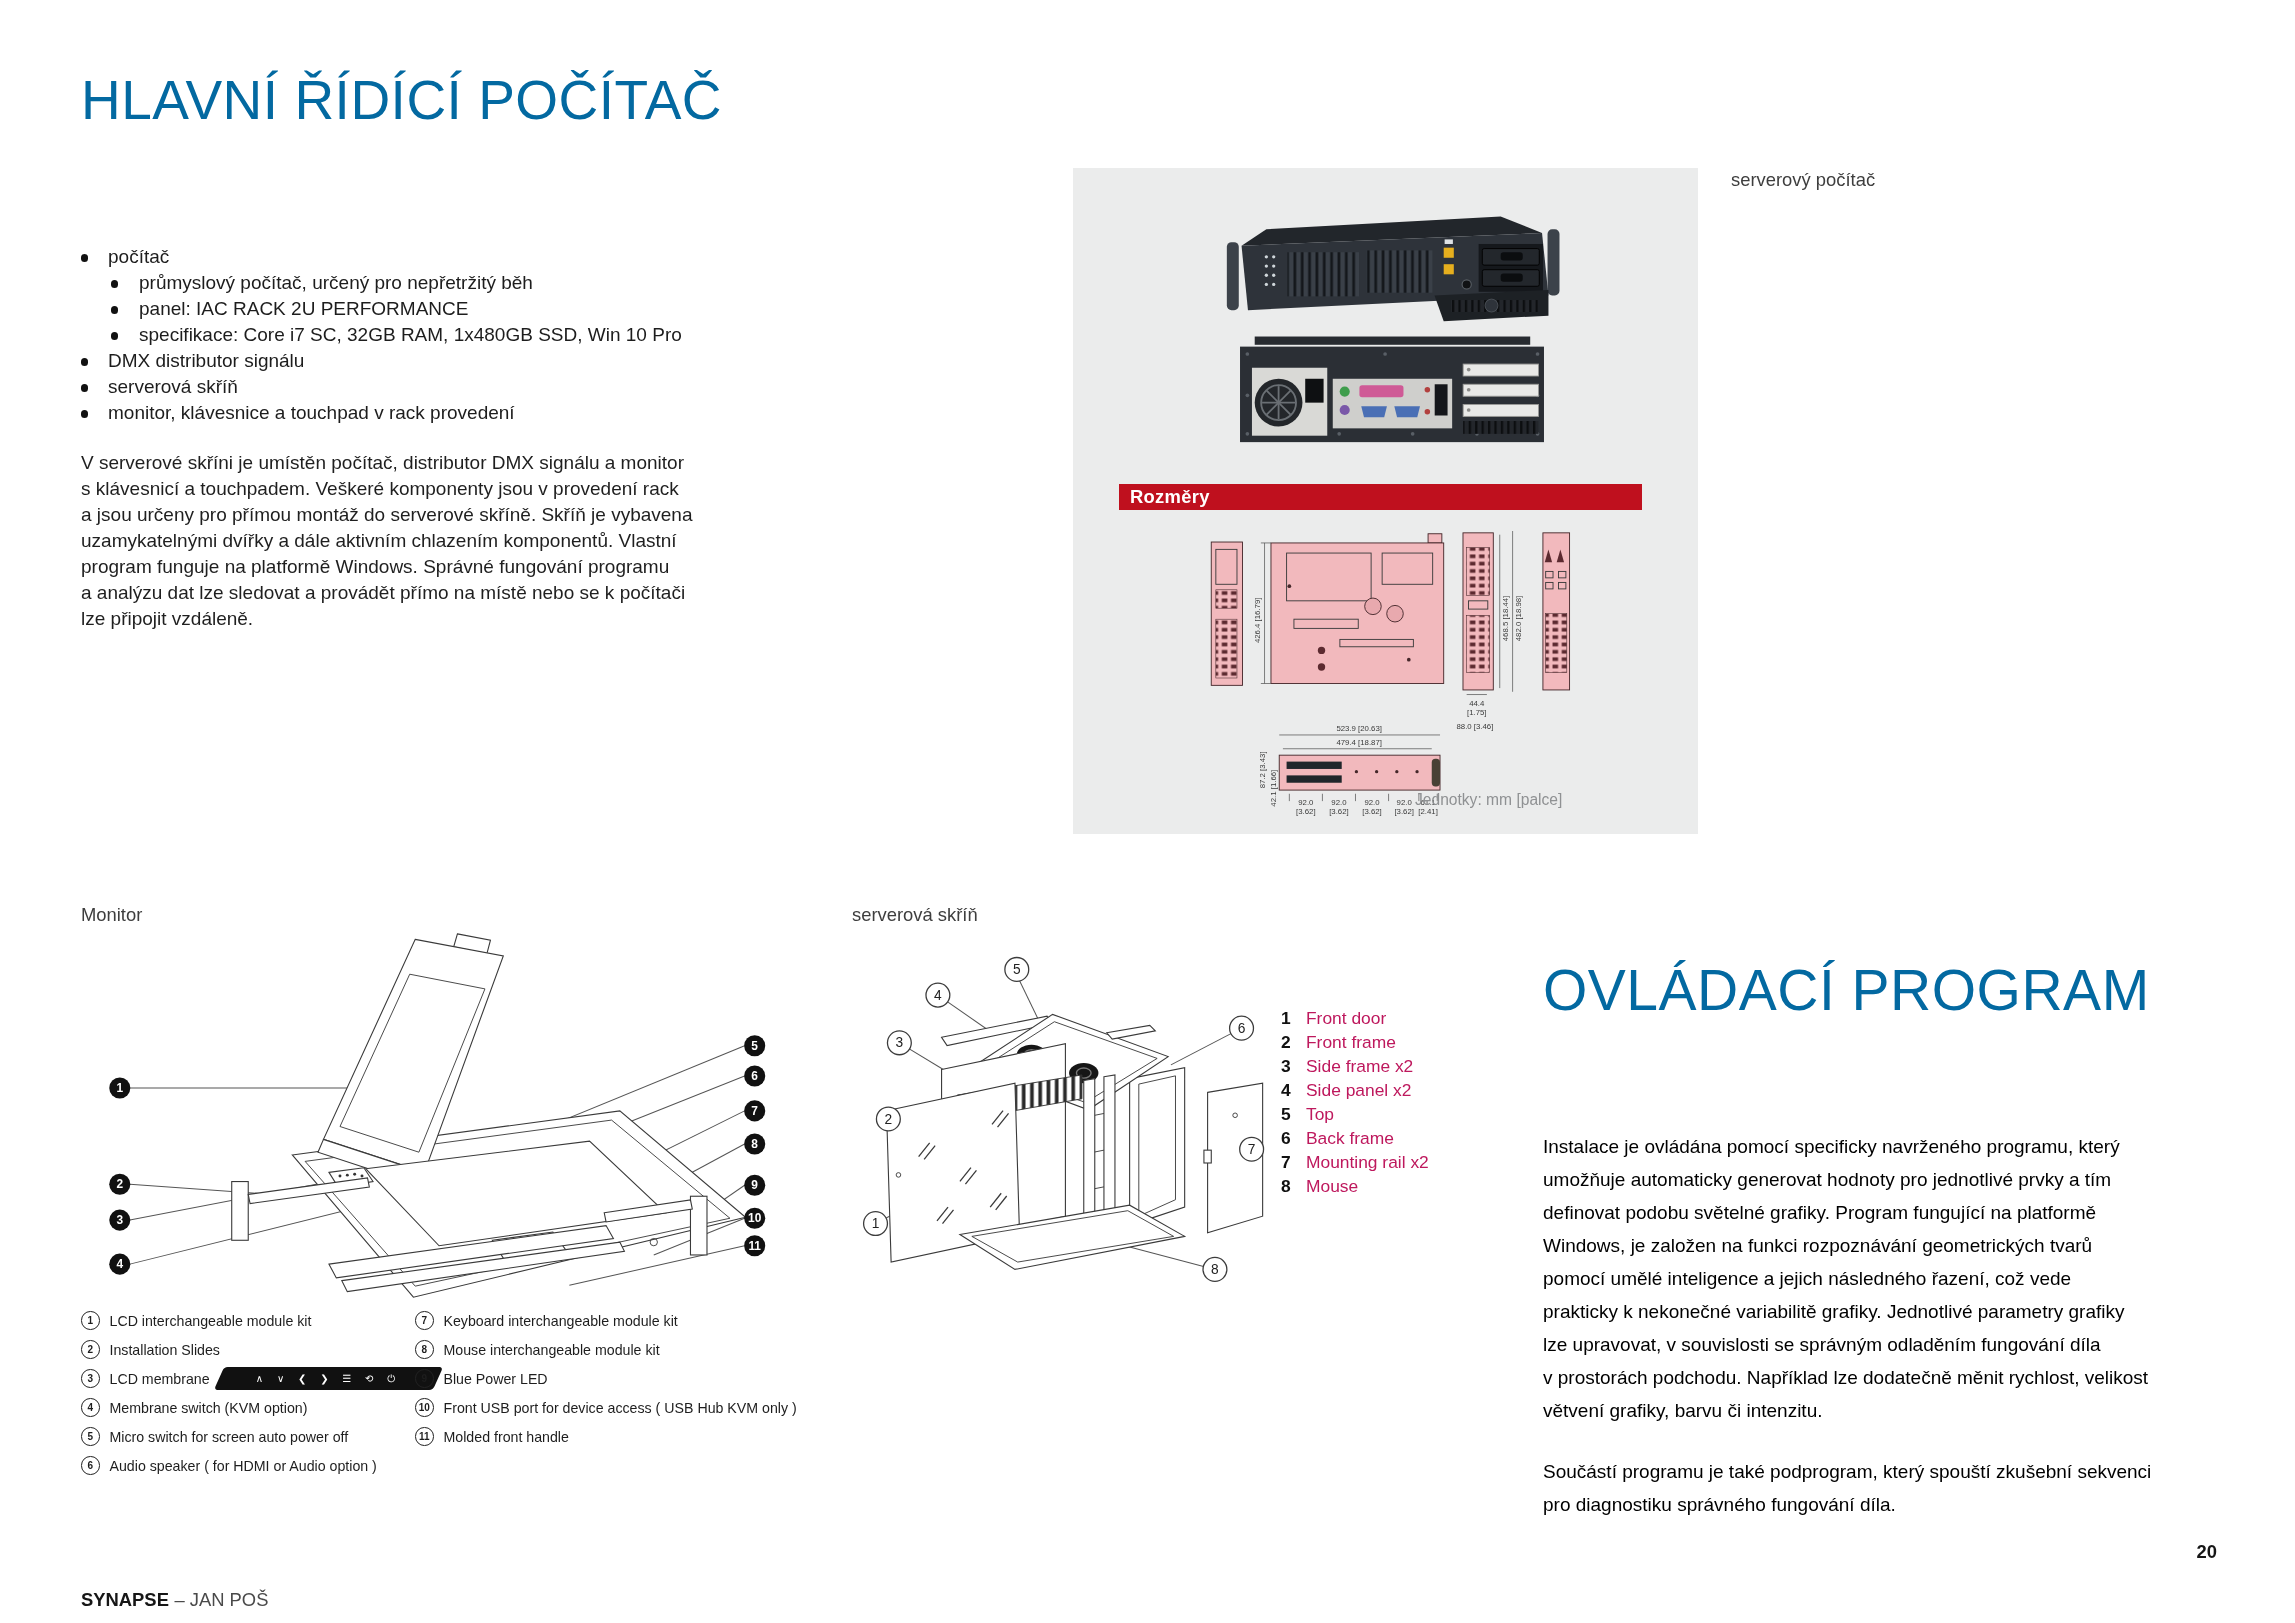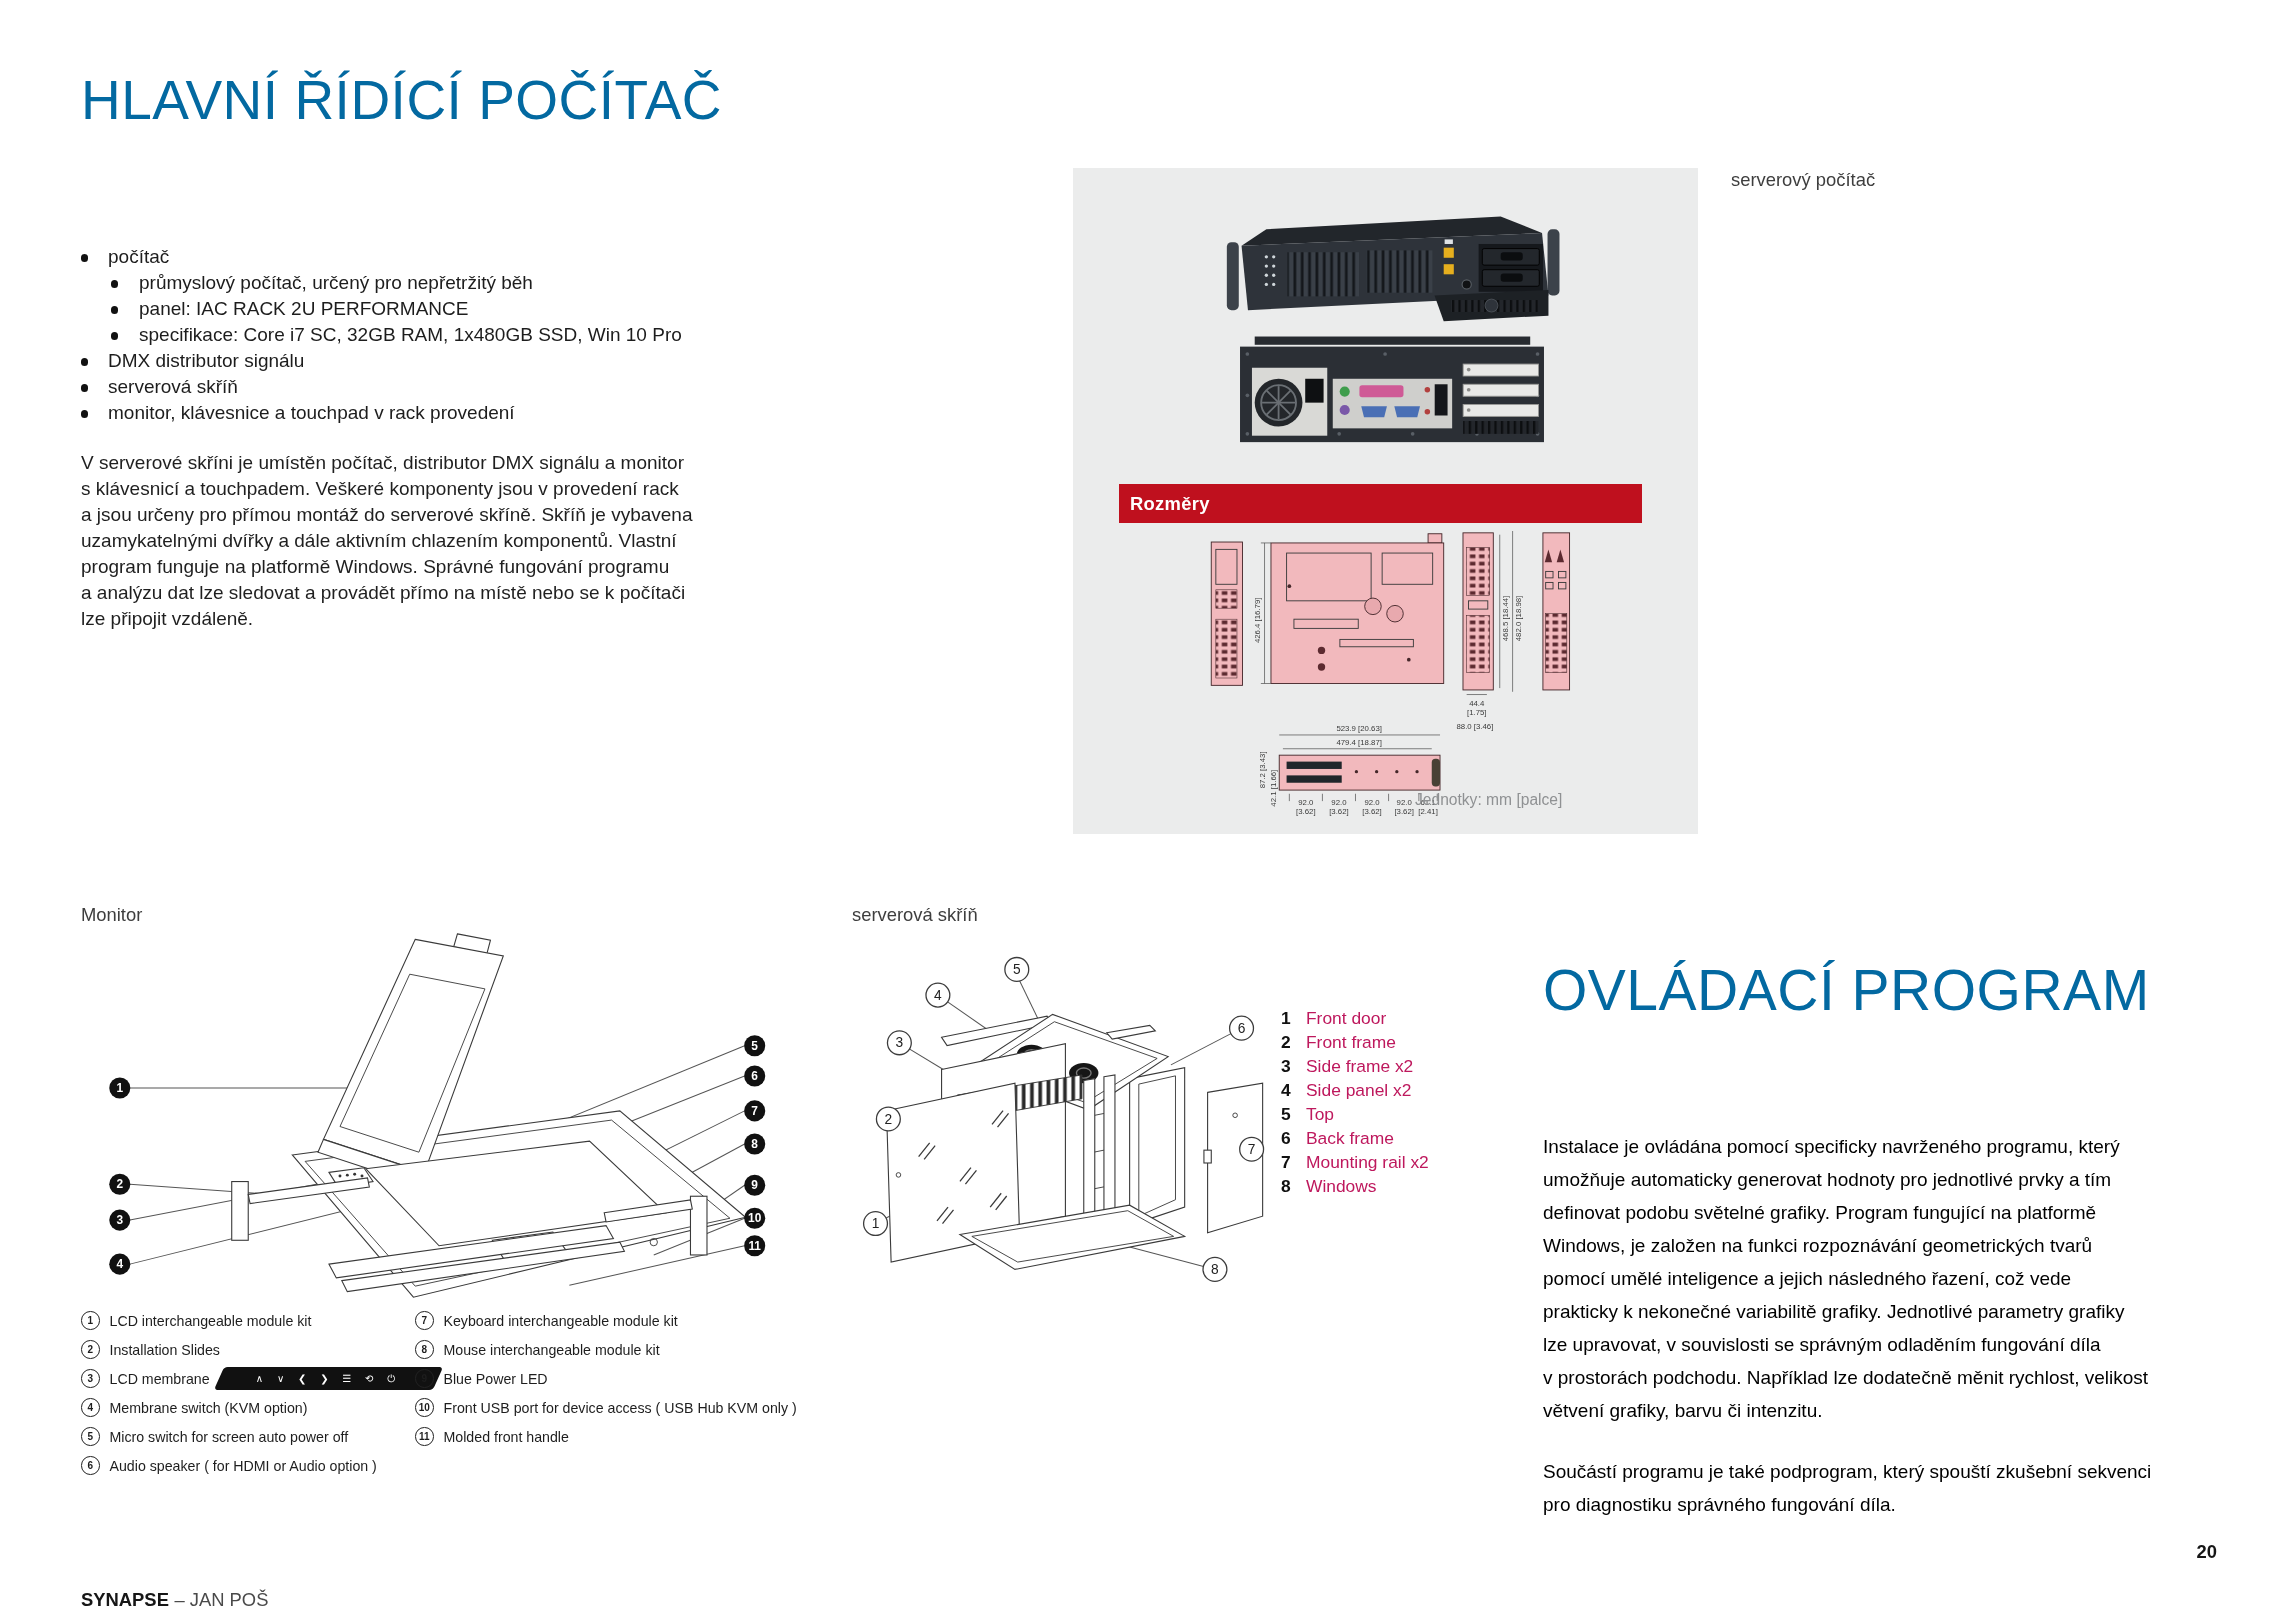--- a/index.html
+++ b/index.html
@@ -11,21 +11,21 @@
   .body-txt{font-size:19px;color:#1f1f1f;}
   .pre{white-space:pre-line;}
   
   .blist{width:753px;}
   .brow{position:relative;height:26px;font-size:19px;}
   .brow .dot{position:absolute;top:8.3px;width:7.3px;height:7.3px;border-radius:50%;background:#111;}
   .brow.l1 .dot{left:0px;} .brow.l1 .txt{position:absolute;left:27px;top:0;}
   .brow.l2 .dot{left:30px;} .brow.l2 .txt{position:absolute;left:58px;top:0;}
   
   .panel{left:1073px;top:168px;width:625px;height:666px;background:#ebecec;}
-  .redbar{position:absolute;left:46px;top:316px;width:523px;height:39px;background:#bf101e;
+  .redbar{position:absolute;left:46px;top:316px;width:523px;height:26px;background:#bf101e;
           display:flex;align-items:center;}
   .redbar span{color:#fff;font-size:18.4px;font-weight:700;padding-left:11px;letter-spacing:0.3px;}
   .units{position:absolute;left:342px;top:623px;font-size:15.6px;color:#8f9193;}
   
   .leg-row{display:flex;align-items:center;height:29px;}
   .cnum{flex:0 0 auto;width:16.5px;height:16.5px;border:1.3px solid #222;border-radius:50%;
         font-size:10px;font-weight:600;display:flex;align-items:center;justify-content:center;margin-right:10px;}
   .leg-label{font-size:14.2px;color:#1e1e1e;white-space:nowrap;}
   .membrane-bar{margin-left:9.2px;width:219px;height:23px;background:#111;transform:skewX(-24deg);
         border-radius:3.7px;display:flex;align-items:center;justify-content:center;}
@@ -558,21 +558,21 @@
     <div class="cab-row">
         <b>6</b>
         <span>Back frame</span>
       </div>
     <div class="cab-row">
         <b>7</b>
         <span>Mounting rail x2</span>
       </div>
     <div class="cab-row">
         <b>8</b>
-        <span>Windows</span>
+        <span>Mouse</span>
       </div>
   </div>
 
   <div class="abs h1" style="left:1543px;top:957px;font-size:57px;">OVLÁDACÍ PROGRAM</div>
 
   <div class="abs prog-txt pre" style="left:1543px;top:1130px;width:698px;">Instalace je ovládána pomocí specificky navrženého programu, který
 umožňuje automaticky generovat hodnoty pro jednotlivé prvky a tím
 definovat podobu světelné grafiky. Program fungující na platformě
 Windows, je založen na funkci rozpoznávání geometrických tvarů
 pomocí umělé inteligence a jejich následného řazení, což vede

